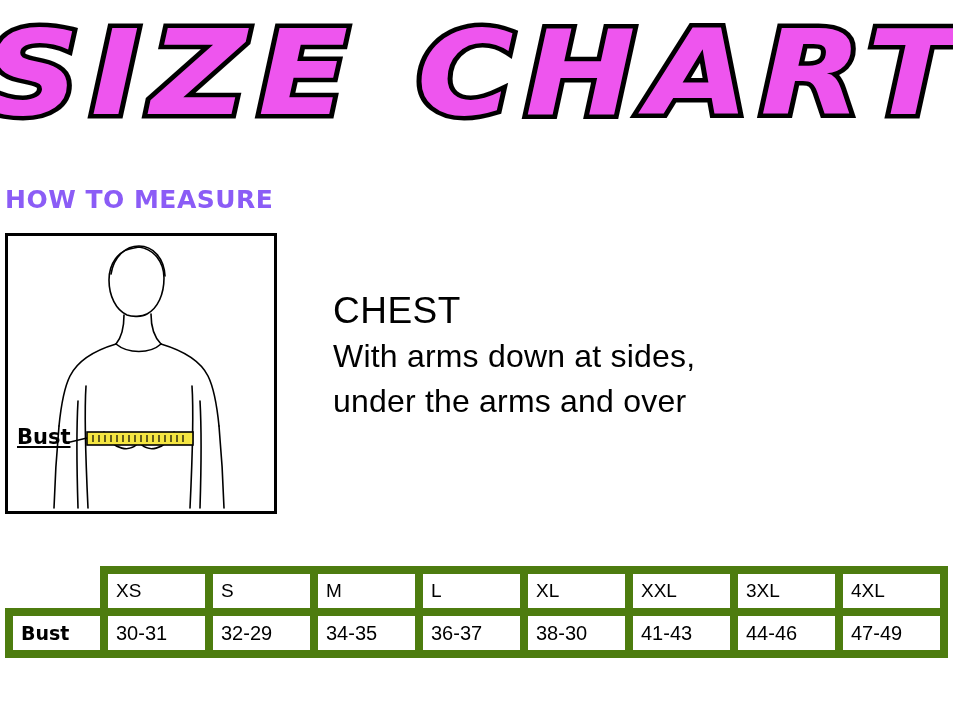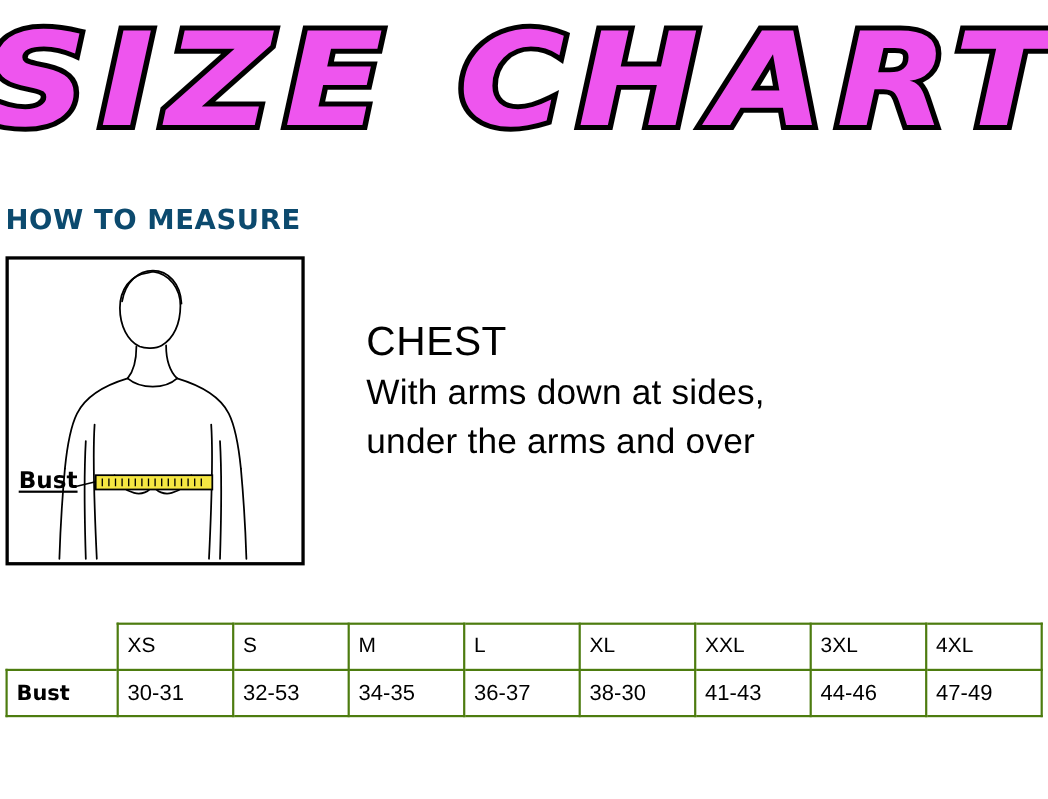--- a/index.html
+++ b/index.html
@@ -43,21 +43,21 @@
 
   
   .how-to-measure {
     position: absolute;
     left: 5px;
     top: 185px;
     font-family: "DejaVu Sans", sans-serif;
     font-weight: bold;
     font-size: 25px;
     letter-spacing: 0.5px;
-    color: #0c4a6e;
+    color: #8b5cf6;
   }
 
   
   .figure-box {
     position: absolute;
     left: 5px;
     top: 233px;
     width: 272px;
     height: 281px;
     border: 3px solid #000000;
@@ -104,21 +104,21 @@
   
   .size-table {
     position: absolute;
     left: 5px;
     top: 566px;
     width: 943px;
     border-collapse: collapse;
     table-layout: fixed;
   }
   .size-table td {
-    border: 2px solid #4d7c0f;
+    border: 8px solid #4d7c0f;
     height: 42px;
     padding: 0 0 0 8px;
     font-family: "Liberation Sans", sans-serif;
     font-size: 20px;
     vertical-align: middle;
     box-sizing: border-box;
   }
   .size-table tr.header-row td {
     font-size: 19px;
   }
@@ -214,21 +214,21 @@
       <td class="colcell">M</td>
       <td class="colcell">L</td>
       <td class="colcell">XL</td>
       <td class="colcell">XXL</td>
       <td class="colcell">3XL</td>
       <td class="colcell">4XL</td>
     </tr>
     <tr>
       <td class="rowlabel">Bust</td>
       <td>30-31</td>
-      <td>32-53</td>
+      <td>32-29</td>
       <td>34-35</td>
       <td>36-37</td>
       <td>38-30</td>
       <td>41-43</td>
       <td>44-46</td>
       <td>47-49</td>
     </tr>
   </tbody>
 </table>
 

